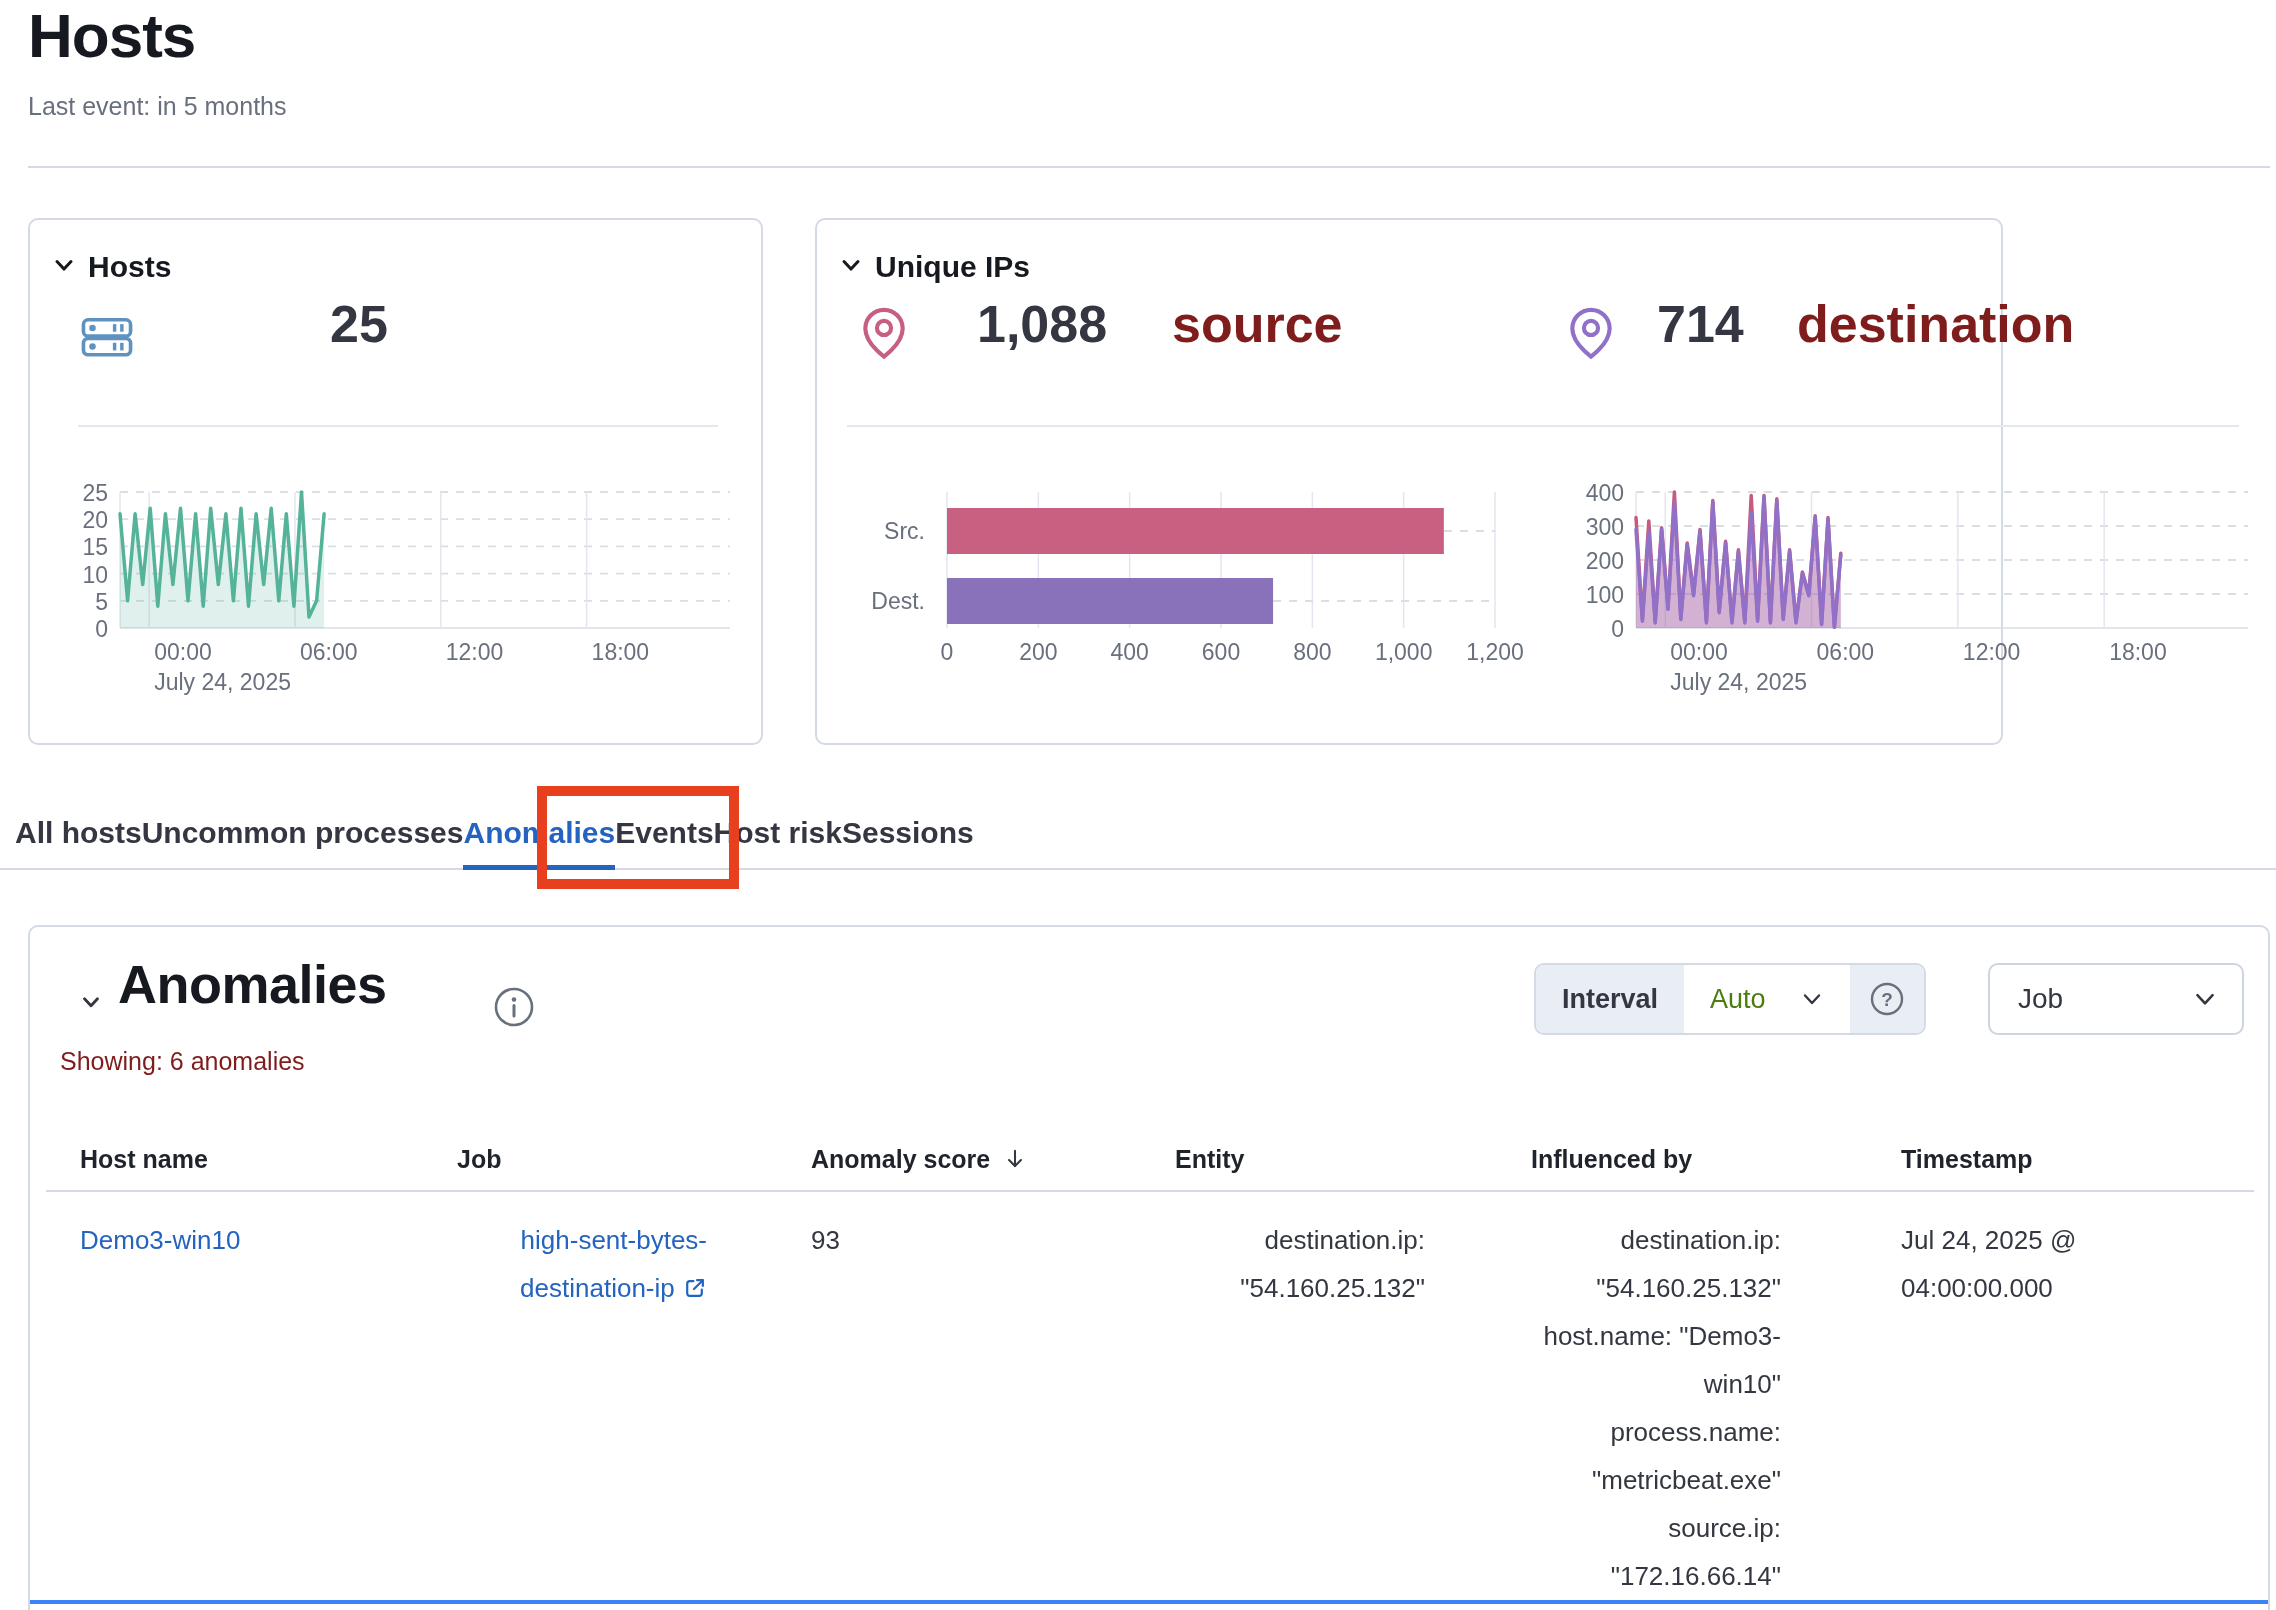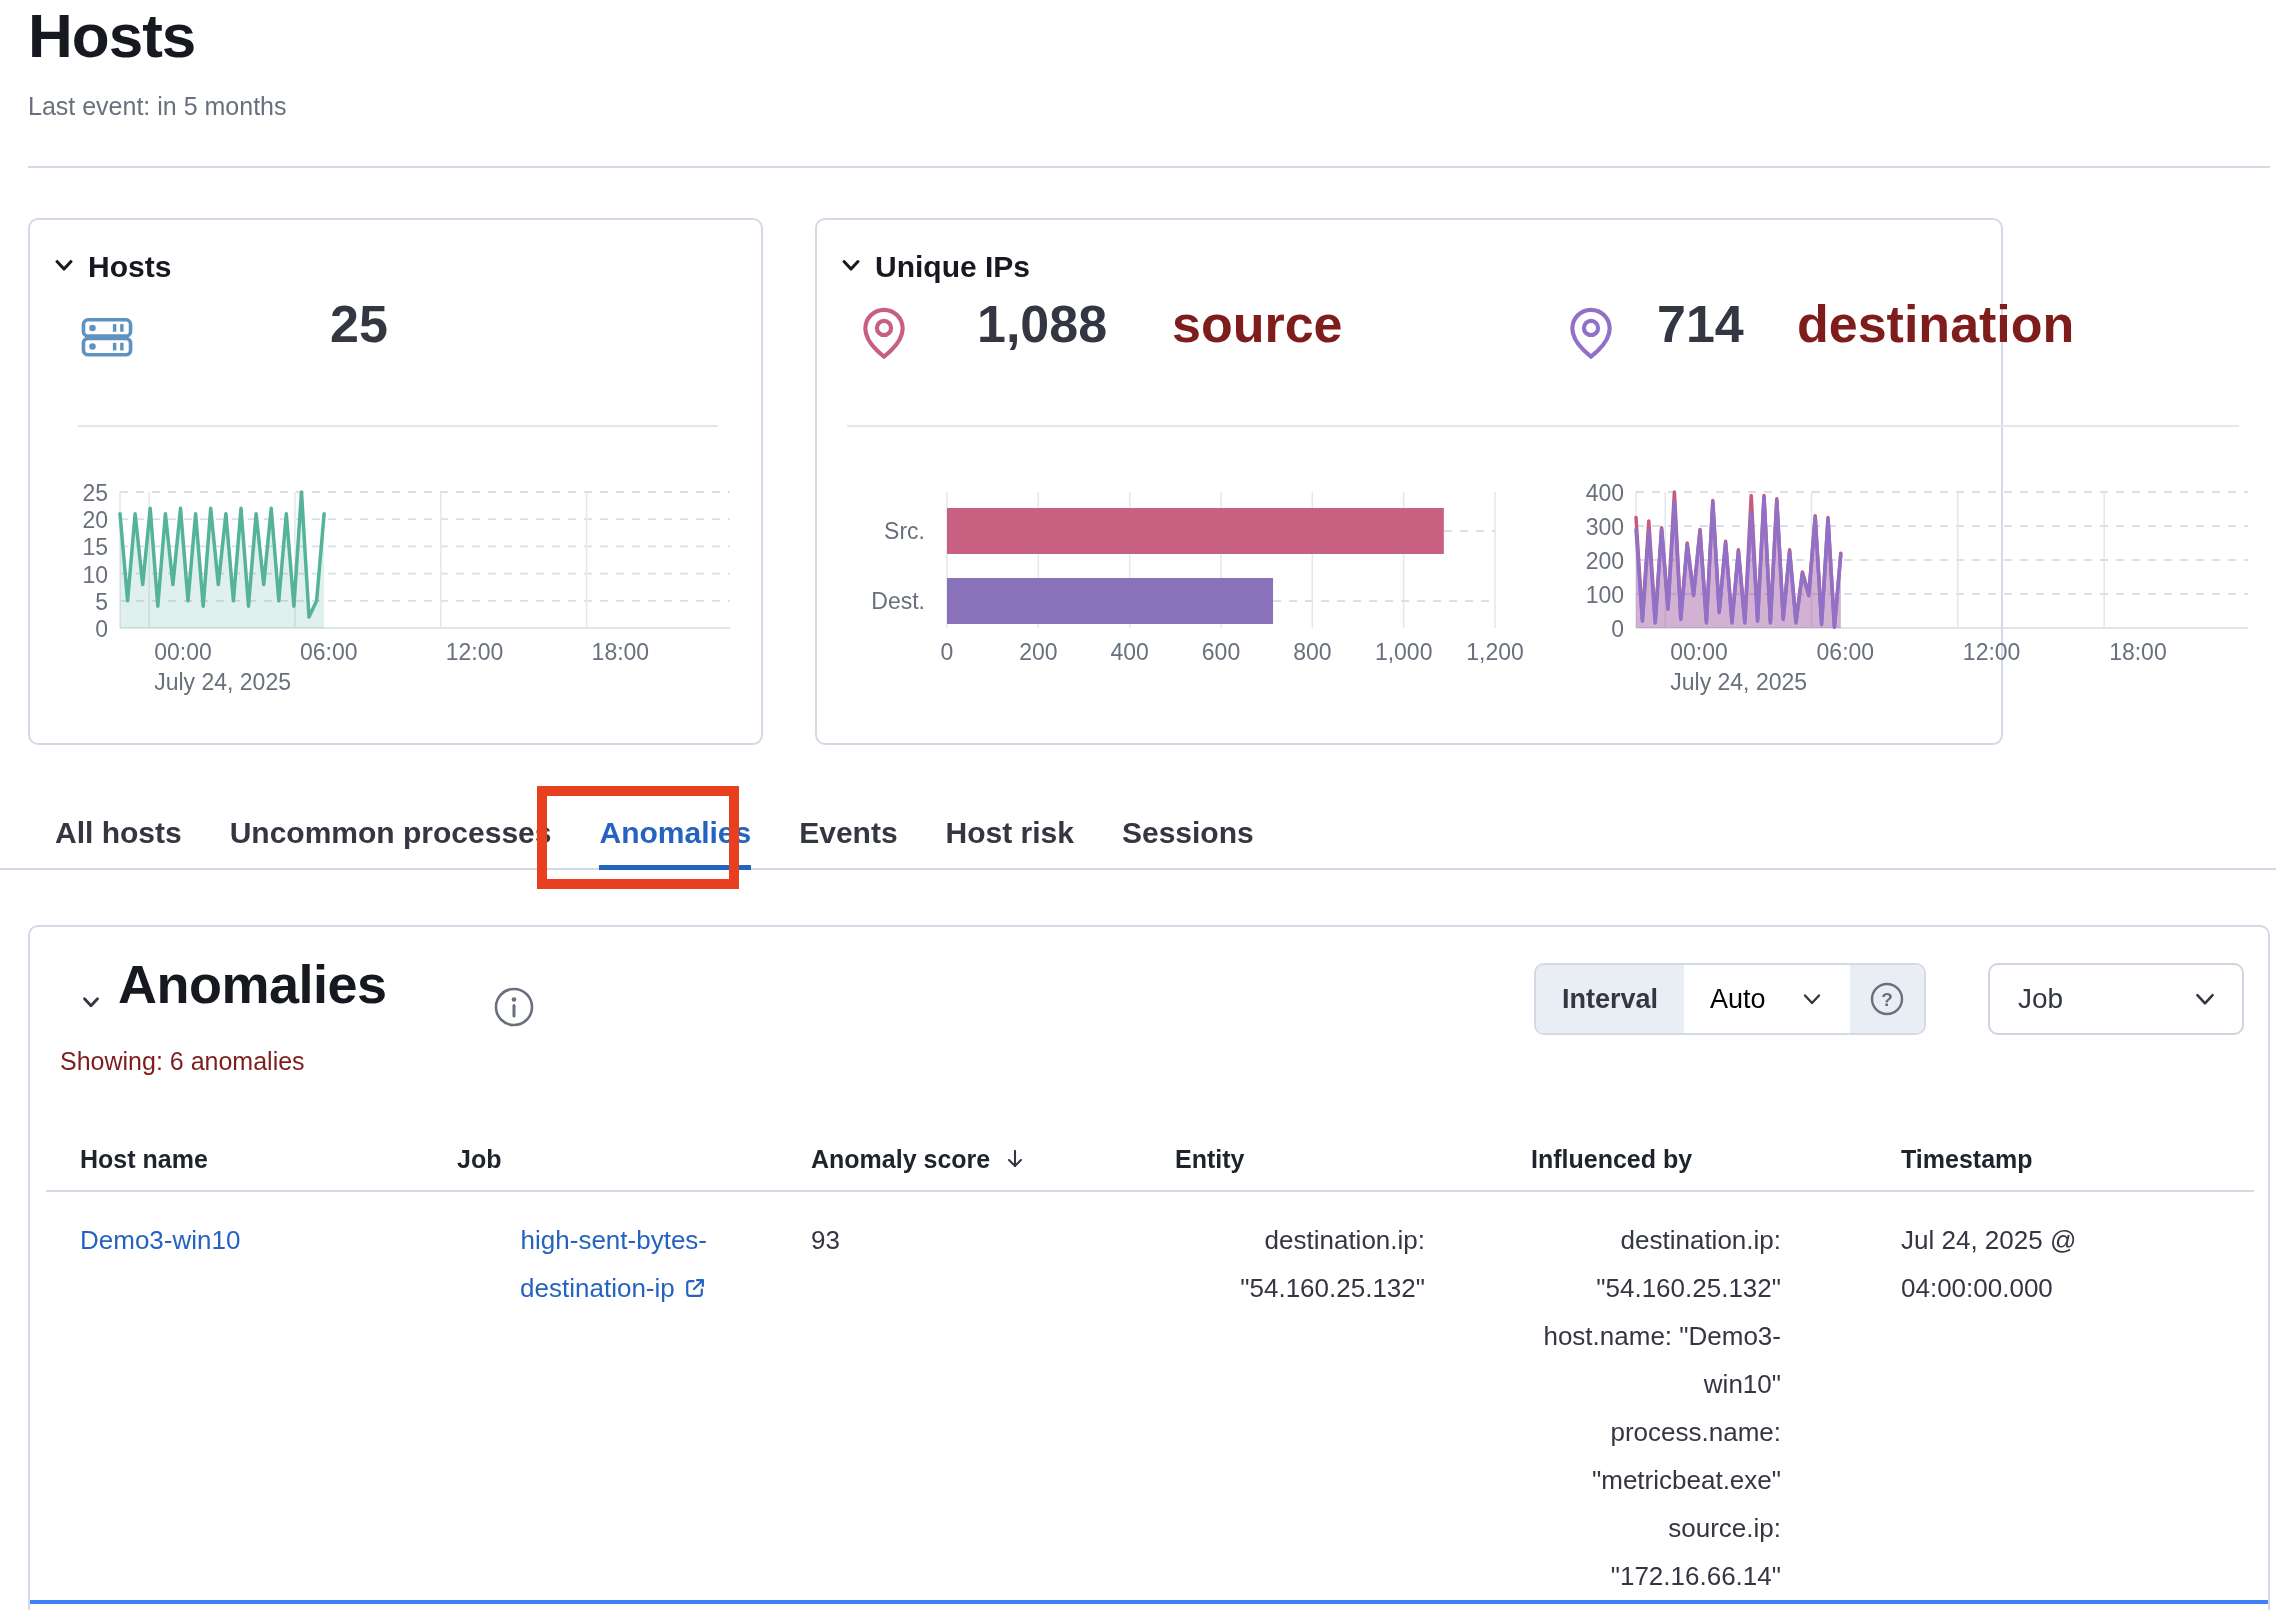--- a/index.html
+++ b/index.html
@@ -28,37 +28,37 @@
 
   
   svg.chart { position:absolute; overflow:visible; }
   svg .tick { font-family:"Liberation Sans", sans-serif; font-size:23px; fill:#69707d; }
   svg .grid-v   { stroke:#e2e6ee; stroke-width:1.5; }
   svg .grid-dash{ stroke:#d9dee8; stroke-width:1.8; stroke-dasharray:8 8; }
   svg .grid-h0  { stroke:#d7dce6; stroke-width:1.5; }
 
   
   .tabbar { left:0; top:796px; width:2276px; height:74px; border-bottom:2px solid #d3dae6; }
-  .tabs-inner { display:flex; gap:48px; padding-left:35px; height:74px; align-items:center;margin-left:20px; }
+  .tabs-inner { display:flex; padding-left:15px; height:74px; align-items:center; }
   .tab { font-size:30px; font-weight:600; color:#343741; height:74px; line-height:74px; position:relative; cursor:pointer; white-space:nowrap; }
   .tab.active { color:#2563c0; }
   .tab.active::after { content:""; position:absolute; left:0; right:0; bottom:0; height:5px; background:#2563c0; }
   .annotation-box { left:537px; top:786px; width:202px; height:103px; border:10px solid #e8401f; z-index:6; pointer-events:none; }
 
   
   .panel { left:28px; top:925px; width:2242px; height:745px; border:2px solid #d3dae6; border-radius:10px; background:#fff; }
   .panel-title { position:absolute; left:88px; top:26px; font-size:54px; font-weight:700; color:#16191f; letter-spacing:-0.5px; }
   .panel-chevron { position:absolute; left:48px; top:62px; }
   .panel-info { position:absolute; left:462px; top:58px; }
   .showing { position:absolute; left:30px; top:120px; font-size:25px; color:#7f1d1d; }
 
   .interval-group { position:absolute; left:1504px; top:36px; height:72px; display:flex; align-items:stretch;
     border:2px solid #d3dae6; border-radius:10px; overflow:hidden; background:#fff; }
   .ig-label { background:#e9edf4; display:flex; align-items:center; padding:0 26px; font-size:27px; font-weight:600; color:#343741; }
-  .ig-value { display:flex; align-items:center; gap:34px; padding:0 26px; font-size:27px; color:#000000; background:#fff; cursor:pointer; }
+  .ig-value { display:flex; align-items:center; gap:34px; padding:0 26px; font-size:27px; color:#4d7c0f; background:#fff; cursor:pointer; }
   .ig-help  { background:#e9edf4; display:flex; align-items:center; justify-content:center; width:74px; cursor:pointer; }
 
   .job-select { position:absolute; left:1958px; top:36px; width:256px; height:72px; border:2px solid #cdd5e0; border-radius:10px;
     background:#fff; display:flex; align-items:center; justify-content:space-between; padding:0 24px 0 28px; font-size:28px; font-weight:500; color:#343741; cursor:pointer; }
 
   
   .tbl-head, .tbl-row { position:absolute; left:0; display:grid;
     grid-template-columns:377px 354px 364px 356px 370px 341px; padding-left:50px; width:100%; }
   .tbl-head { top:202px; height:60px; align-items:center; }
   .tbl-head .th { font-size:25px; font-weight:600; color:#1f232b; display:flex; align-items:center; }

